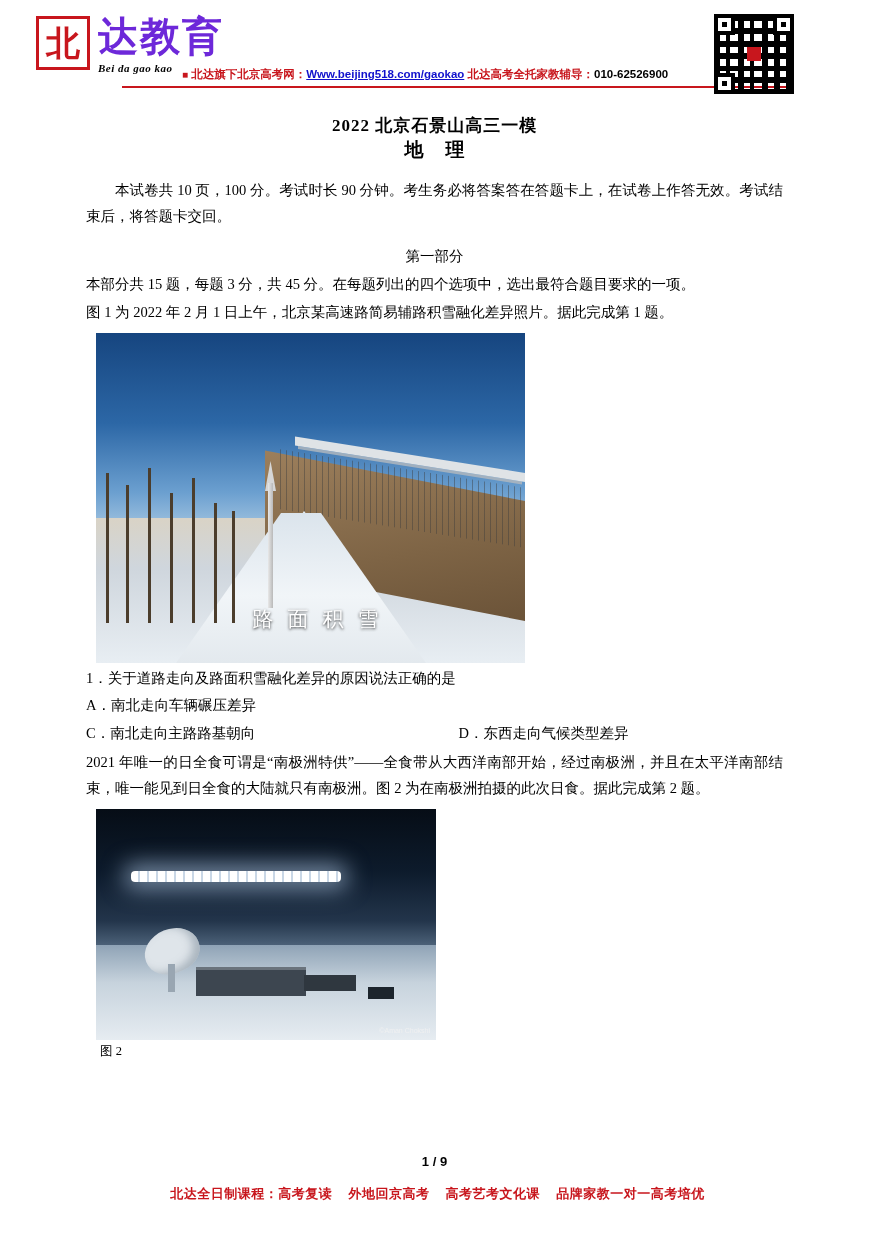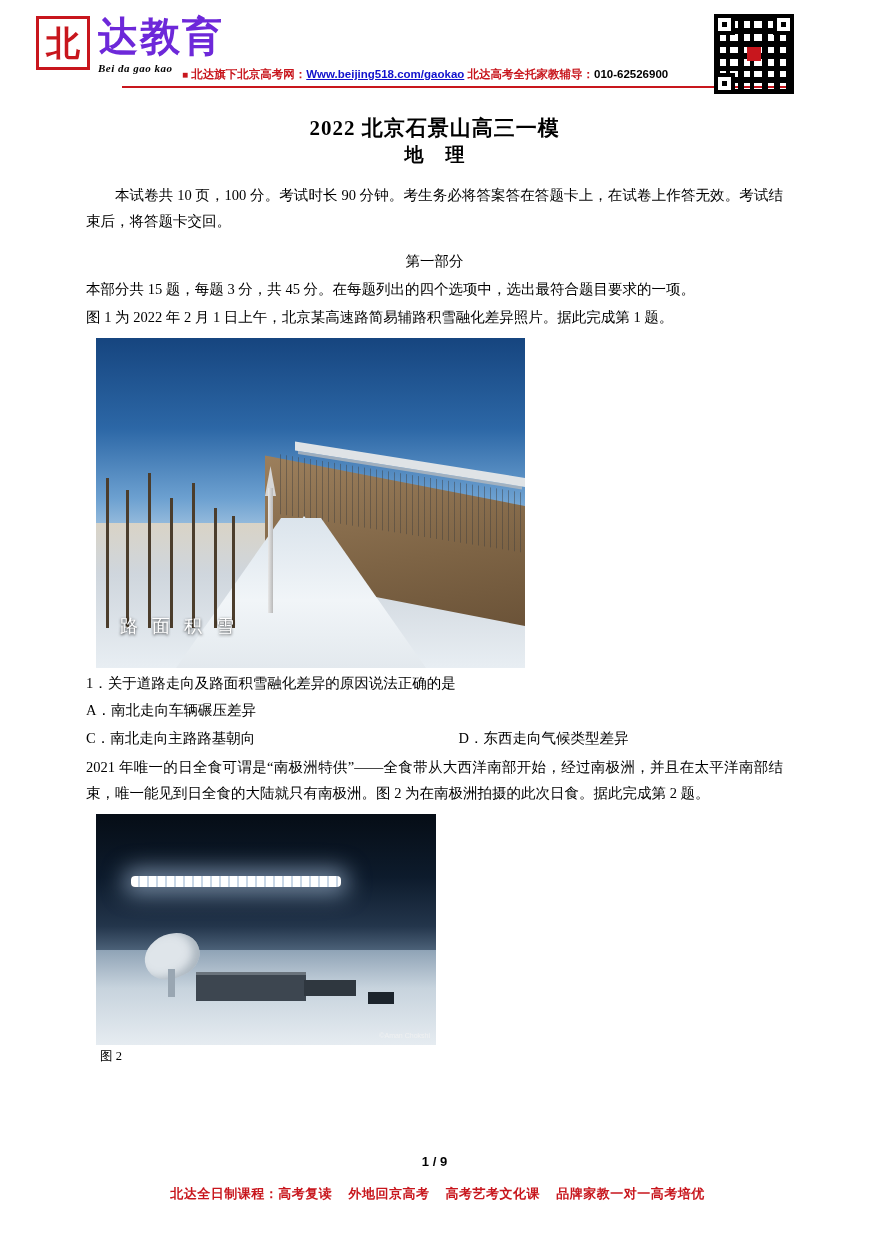--- a/index.html
+++ b/index.html
@@ -138,21 +138,21 @@
     left: 33px;
     top: 33px;
     width: 14px;
     height: 14px;
     background: #c8161d;
   }
 
   
   .doc-title {
     text-align: center;
-    font-size: 21px;
+    font-size: 17px;
     font-weight: bold;
     margin-top: 18px;
     letter-spacing: 1px;
   }
   .subject-title {
     text-align: center;
     font-size: 19px;
     font-weight: bold;
     letter-spacing: 22px;
     padding-left: 22px;
@@ -270,23 +270,23 @@
     position: absolute;
     left: 169px; top: 128px;
     width: 11px; height: 30px;
     background: #d6d6d6;
     clip-path: polygon(50% 0, 100% 100%, 0 100%);
   }
   .f1-label {
     position: absolute;
     left: 0; right: 0;
     bottom: 30px;
-    text-align: left;
+    text-align: center;
     color: #ffffff;
-    font-size: 18px;
+    font-size: 21px;
     letter-spacing: 14px;
     padding-left: 24px;
     text-shadow: 0 1px 3px rgba(0,0,0,.85);
     font-family: "DejaVu Serif", serif;
   }
 
   
   .fig2 {
     position: relative;
     width: 340px;

